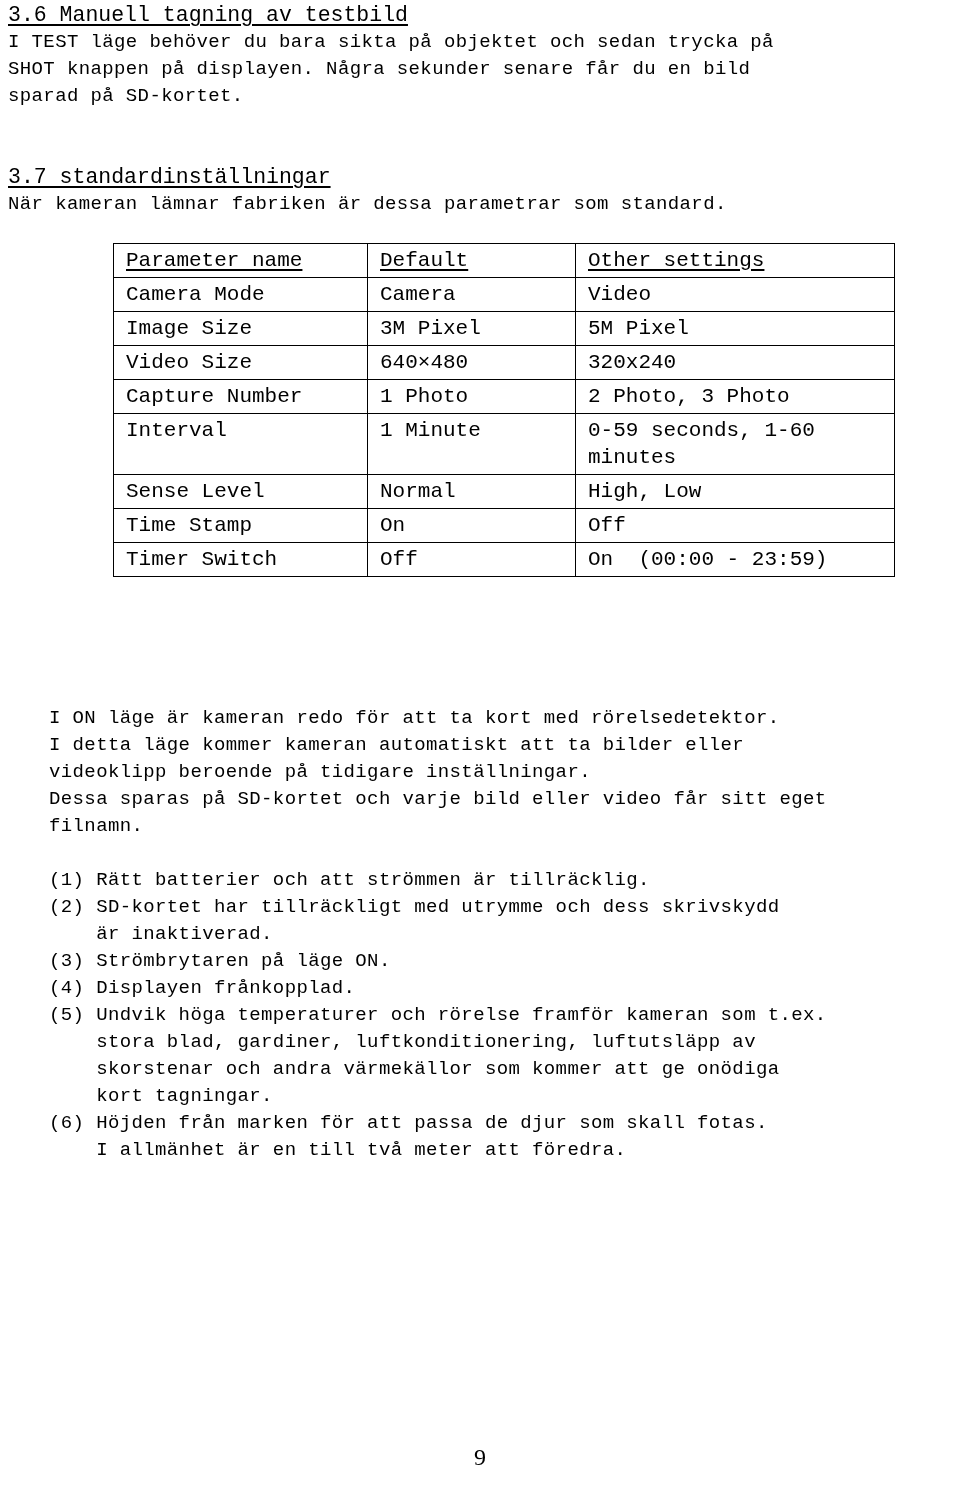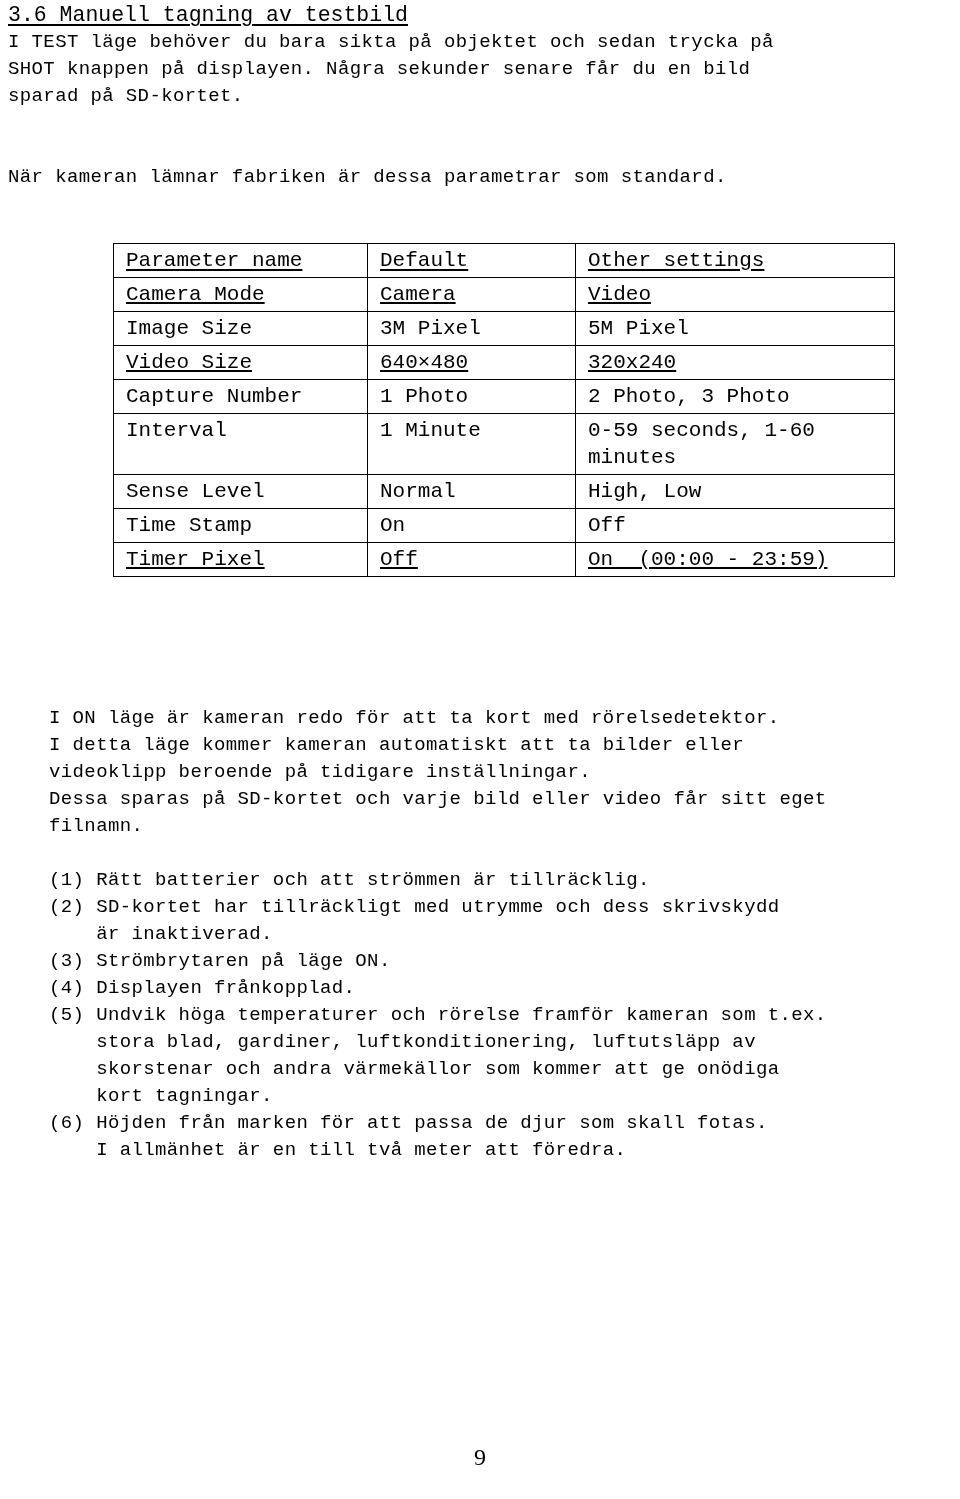--- a/index.html
+++ b/index.html
@@ -77,21 +77,21 @@
   table.settings col.c1 { width: 254px; }
   table.settings col.c2 { width: 208px; }
   table.settings col.c3 { width: 319px; }
 
   table.settings tr.head td span.hdr {
     text-decoration: underline;
     text-underline-offset: 3px;
   }
 
   
-  td.tall   { padding-bottom: 30px; text-decoration: underline; }
+  td.tall   { padding-bottom: 30px; }
 
   
   .page-number {
     position: absolute;
     left: 0;
     top: 1443px;
     width: 960px;
     text-align: center;
     font-family: "Liberation Serif", "DejaVu Serif", serif;
     font-size: 24px;
@@ -106,20 +106,21 @@
   <div class="doc-body">
 
     <div class="heading"><span class="u">3.6 Manuell tagning av testbild</span></div>
 
     <div class="line">I TEST läge behöver du bara sikta på objektet och sedan trycka på</div>
     <div class="line">SHOT knappen på displayen. Några sekunder senare får du en bild</div>
     <div class="line">sparad på SD-kortet.</div>
 
     <div class="spacer-md"></div>
 
+    <div class="heading"><span class="u">3.7 standardinställningar</span></div>
 
     <div class="line">När kameran lämnar fabriken är dessa parametrar som standard.</div>
   </div>
 
   <div class="table-wrap">
     <table class="settings">
       <colgroup>
         <col class="c1">
           <col class="c2">
           <col class="c3">
@@ -169,21 +170,21 @@
           <td>High, Low</td>
         </tr>
 
         <tr>
           <td>Time Stamp</td>
           <td>On</td>
           <td>Off</td>
         </tr>
 
         <tr>
-          <td class="tall">Timer Pixel</td>
+          <td class="tall">Timer Switch</td>
           <td class="tall">Off</td>
           <td class="tall">On  (00:00 - 23:59)</td>
         </tr>
       </tbody>
     </table>
   </div>
 
   <div class="doc-body" style="top:705px;margin-left:41px;">
 
     <div class="line">I ON läge är kameran redo för att ta kort med rörelsedetektor.</div>

